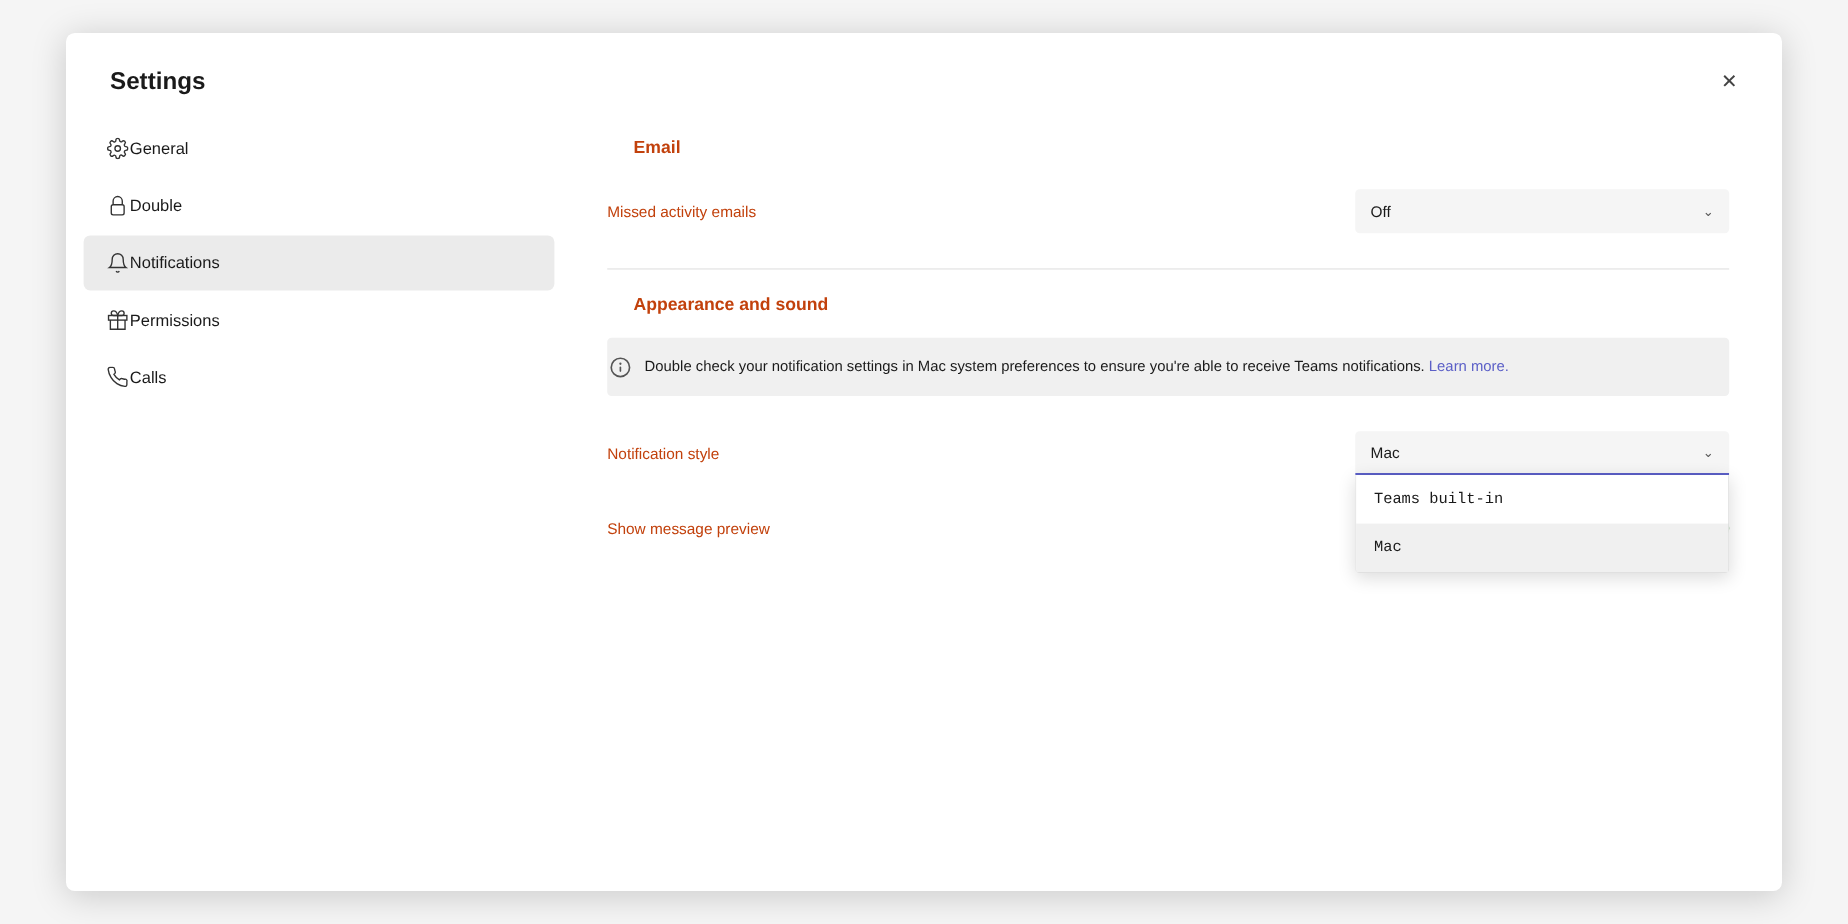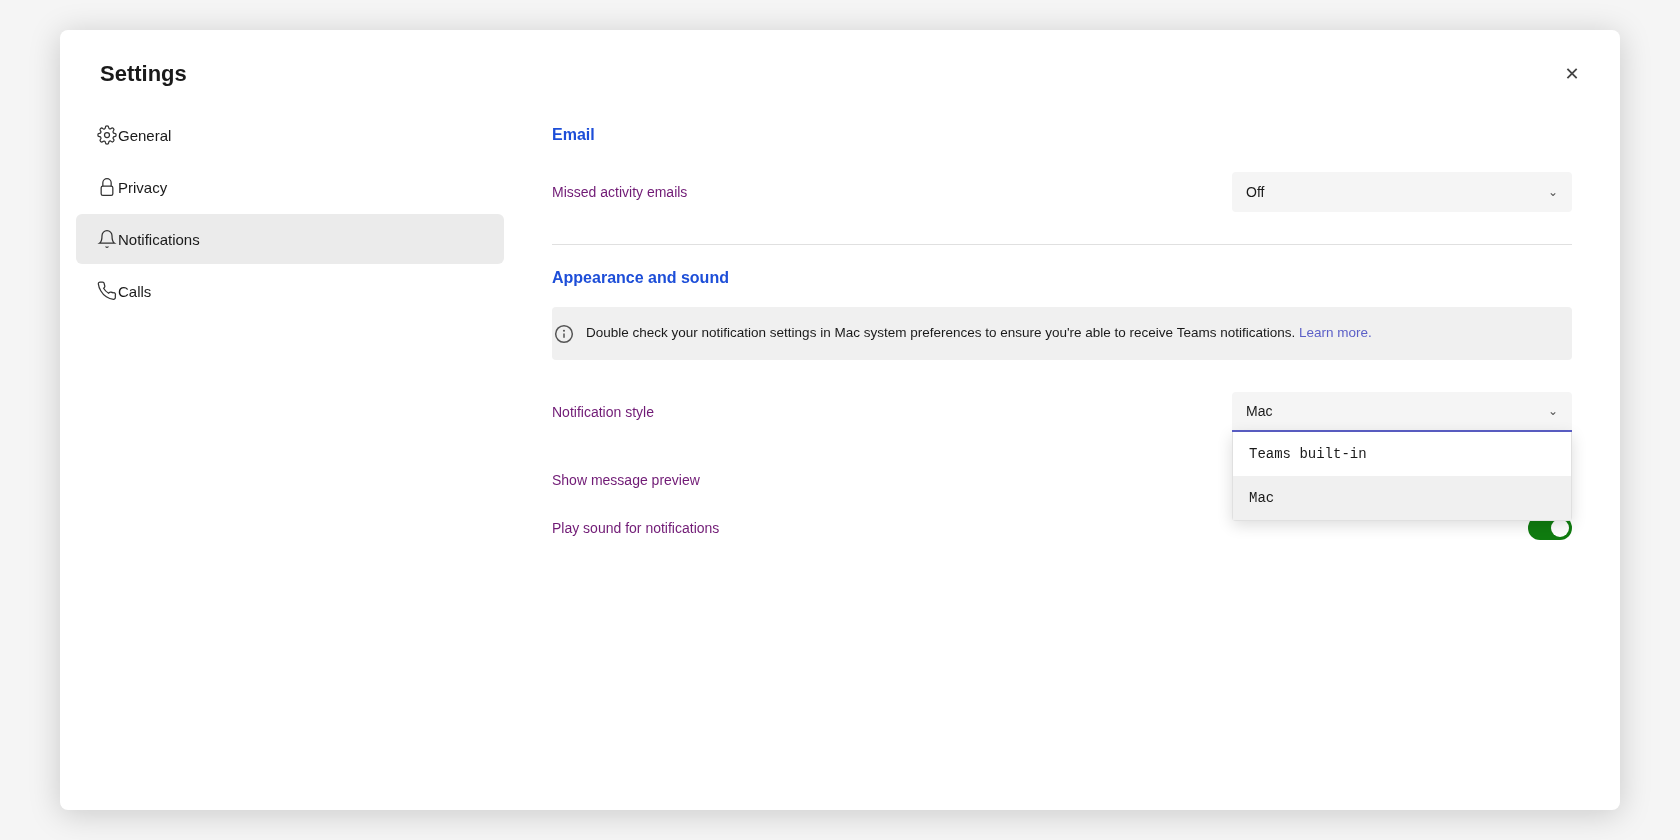--- a/index.html
+++ b/index.html
@@ -90,37 +90,38 @@
     }
     .content-area {
       flex: 1;
       padding: 24px 48px 24px 32px;
       overflow-y: auto;
       position: relative;
     }
     .section-title {
       font-size: 16px;
       font-weight: 700;
-      color: #1d4ed8;
+      color: #c2410c;
       margin-bottom: 20px;
+      margin-left: 24px;
     }
     .divider {
       border: none;
       border-top: 1px solid #e0e0e0;
       margin: 24px 0;
     }
     .setting-row {
       display: flex;
       align-items: center;
       justify-content: space-between;
       padding: 8px 0;
     }
     .setting-label {
       font-size: 14px;
-      color: #701a75;
+      color: #c2410c;
     }
     .dropdown-btn {
       width: 340px;
       height: 40px;
       background: #f5f5f5;
       border: none;
       border-radius: 4px;
       display: flex;
       align-items: center;
       justify-content: space-between;
@@ -236,34 +237,46 @@
         <span>General</span>
       </div>
 
       <div class="sidebar-item">
         <span class="sidebar-icon">
           <svg viewBox="0 0 24 24">
             <rect x="5" y="11" width="14" height="11" rx="2" ry="2"></rect>
             <path d="M7 11V7a5 5 0 0 1 10 0v4"></path>
           </svg>
         </span>
-        <span>Privacy</span>
+        <span>Double</span>
       </div>
 
       <div class="sidebar-item active">
         <span class="sidebar-icon">
           <svg viewBox="0 0 24 24">
             <path d="M18 8A6 6 0 0 0 6 8c0 7-3 9-3 9h18s-3-2-3-9"></path>
             <path d="M13.73 21a2 2 0 0 1-3.46 0"></path>
           </svg>
         </span>
         <span>Notifications</span>
       </div>
 
 
+      <div class="sidebar-item">
+        <span class="sidebar-icon">
+          <svg viewBox="0 0 24 24">
+            <polyline points="20 12 20 22 4 22 4 12"></polyline>
+            <rect x="2" y="7" width="20" height="5"></rect>
+            <line x1="12" y1="22" x2="12" y2="7"></line>
+            <path d="M12 7H7.5a2.5 2.5 0 0 1 0-5C11 2 12 7 12 7z"></path>
+            <path d="M12 7h4.5a2.5 2.5 0 0 0 0-5C13 2 12 7 12 7z"></path>
+          </svg>
+        </span>
+        <span>Permissions</span>
+      </div>
 
       <div class="sidebar-item">
         <span class="sidebar-icon">
           <svg viewBox="0 0 24 24">
             <path d="M22 16.92v3a2 2 0 0 1-2.18 2 19.79 19.79 0 0 1-8.63-3.07A19.5 19.5 0 0 1 4.69 12 19.79 19.79 0 0 1 1.61 3.4 2 2 0 0 1 3.59 1.22h3a2 2 0 0 1 2 1.72 12.84 12.84 0 0 0 .7 2.81 2 2 0 0 1-.45 2.11L7.91 8.74a16 16 0 0 0 6 6l.88-.88a2 2 0 0 1 2.11-.45 12.84 12.84 0 0 0 2.81.7A2 2 0 0 1 22 16.92z"></path>
           </svg>
         </span>
         <span>Calls</span>
       </div>
 
@@ -318,21 +331,17 @@
               </div>
             </div>
           </div>
         </div>
 
         <div class="setting-row" style="margin-top: 16px; padding-top: 12px;">
           <span class="setting-label">Show message preview</span>
           <div class="toggle-green"></div>
         </div>
 
-        <div class="setting-row" style="margin-top: 8px;">
-          <span class="setting-label">Play sound for notifications</span>
-          <div class="toggle-green"></div>
-        </div>
 
       </div>
     </div>
   </div>
 </div>
 
 </body></html>

